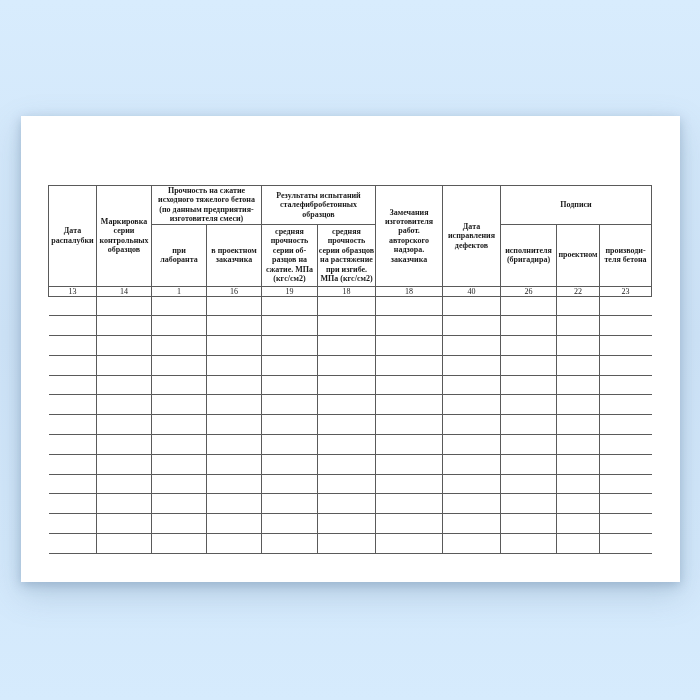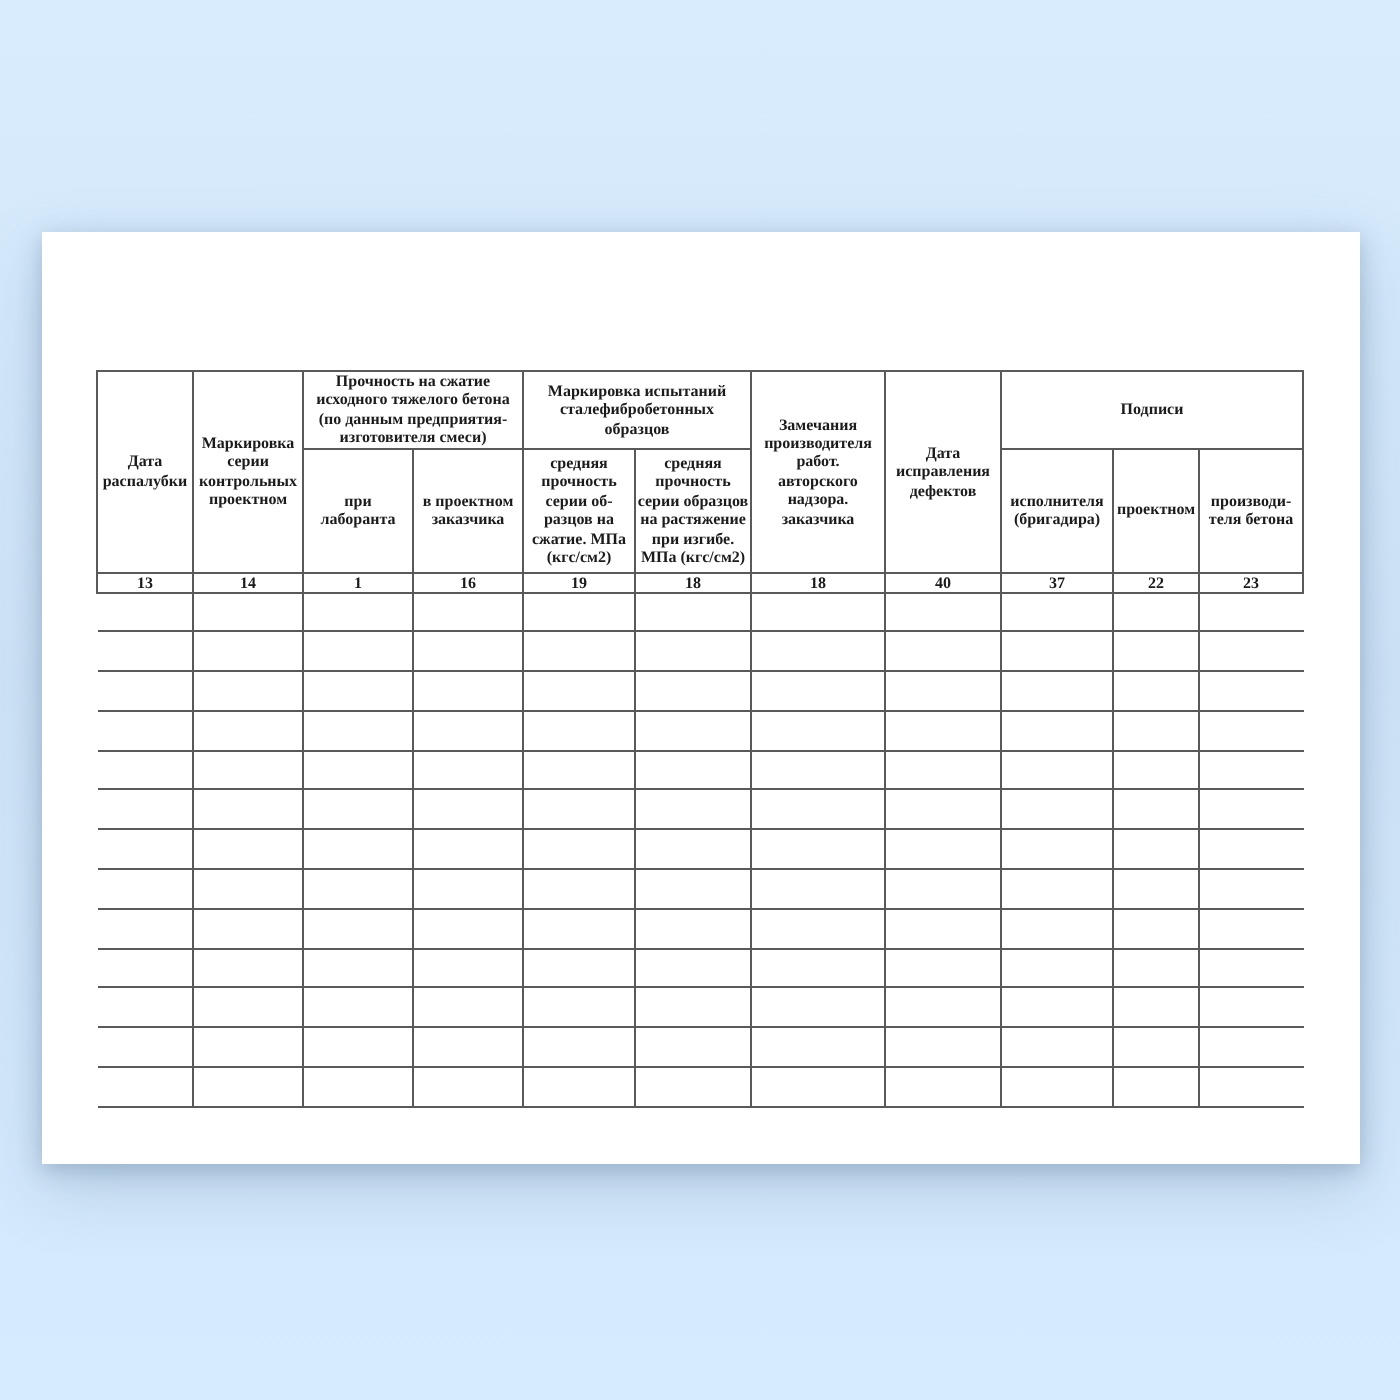--- a/index.html
+++ b/index.html
@@ -36,21 +36,21 @@
     text-align: center;
     vertical-align: middle;
     white-space: pre-line;
     padding: 0;
     overflow: hidden;
   }
   tr.row-group { height: 38px; }
   tr.row-sub   { height: 62px; }
   tr.row-nums  { height: 10px; }
   tr.row-nums th {
-    font-weight: bold;
+    font-weight: normal;
     font-size: 8px;
     line-height: 9px;
     height: 10px;
     margin-left: 26px;
   }
   
   tbody td {
     border-top: 1px solid var(--line, #5a5a5a);
     border-bottom: 1px solid var(--line, #5a5a5a);
     border-left: 1px solid var(--line, #5a5a5a);
@@ -80,30 +80,30 @@
           <col style="width: 43px;">
           <col style="width: 52px;">
         </colgroup>
       <thead>
         <tr class="row-group">
           <th rowspan="2">Дата
 распалубки</th>
           <th rowspan="2">Маркировка
 серии
 контрольных
-проектном</th>
+образцов</th>
           <th colspan="2">Прочность на сжатие
 исходного тяжелого бетона
 (по данным предприятия-
 изготовителя смеси)</th>
-          <th colspan="2">Маркировка испытаний
+          <th colspan="2">Результаты испытаний
 сталефибробетонных
 образцов</th>
           <th rowspan="2">Замечания
-производителя
+изготовителя
 работ.
 авторского
 надзора.
 заказчика</th>
           <th rowspan="2">Дата
 исправления
 дефектов</th>
           <th colspan="3">Подписи</th>
         </tr>
         <tr class="row-sub">
@@ -131,21 +131,21 @@
         </tr>
         <tr class="row-nums" id="numrow">
             <th>13</th>
             <th>14</th>
             <th>1</th>
             <th>16</th>
             <th>19</th>
             <th>18</th>
             <th>18</th>
             <th>40</th>
-            <th>37</th>
+            <th>26</th>
             <th>22</th>
             <th>23</th>
           </tr>
       </thead>
       <tbody id="tbody">
           <tr>
             <td></td>
             <td></td>
             <td></td>
             <td></td>

